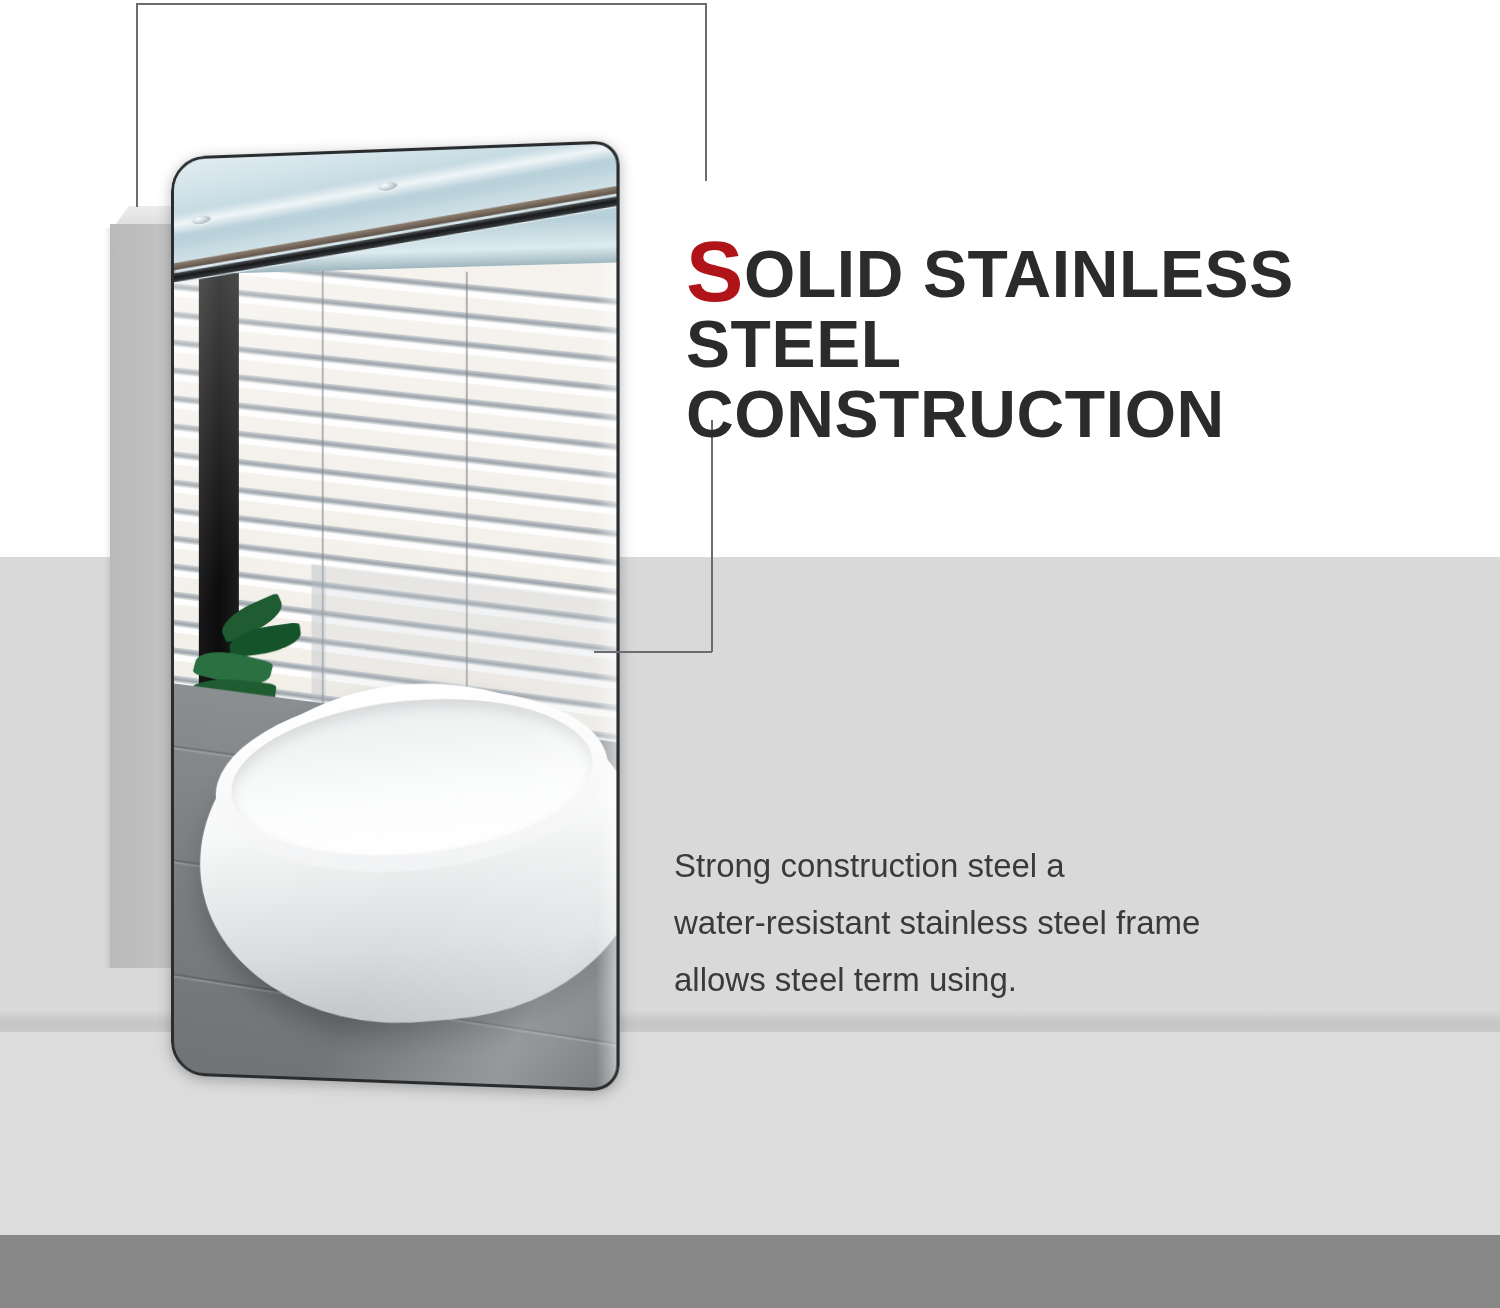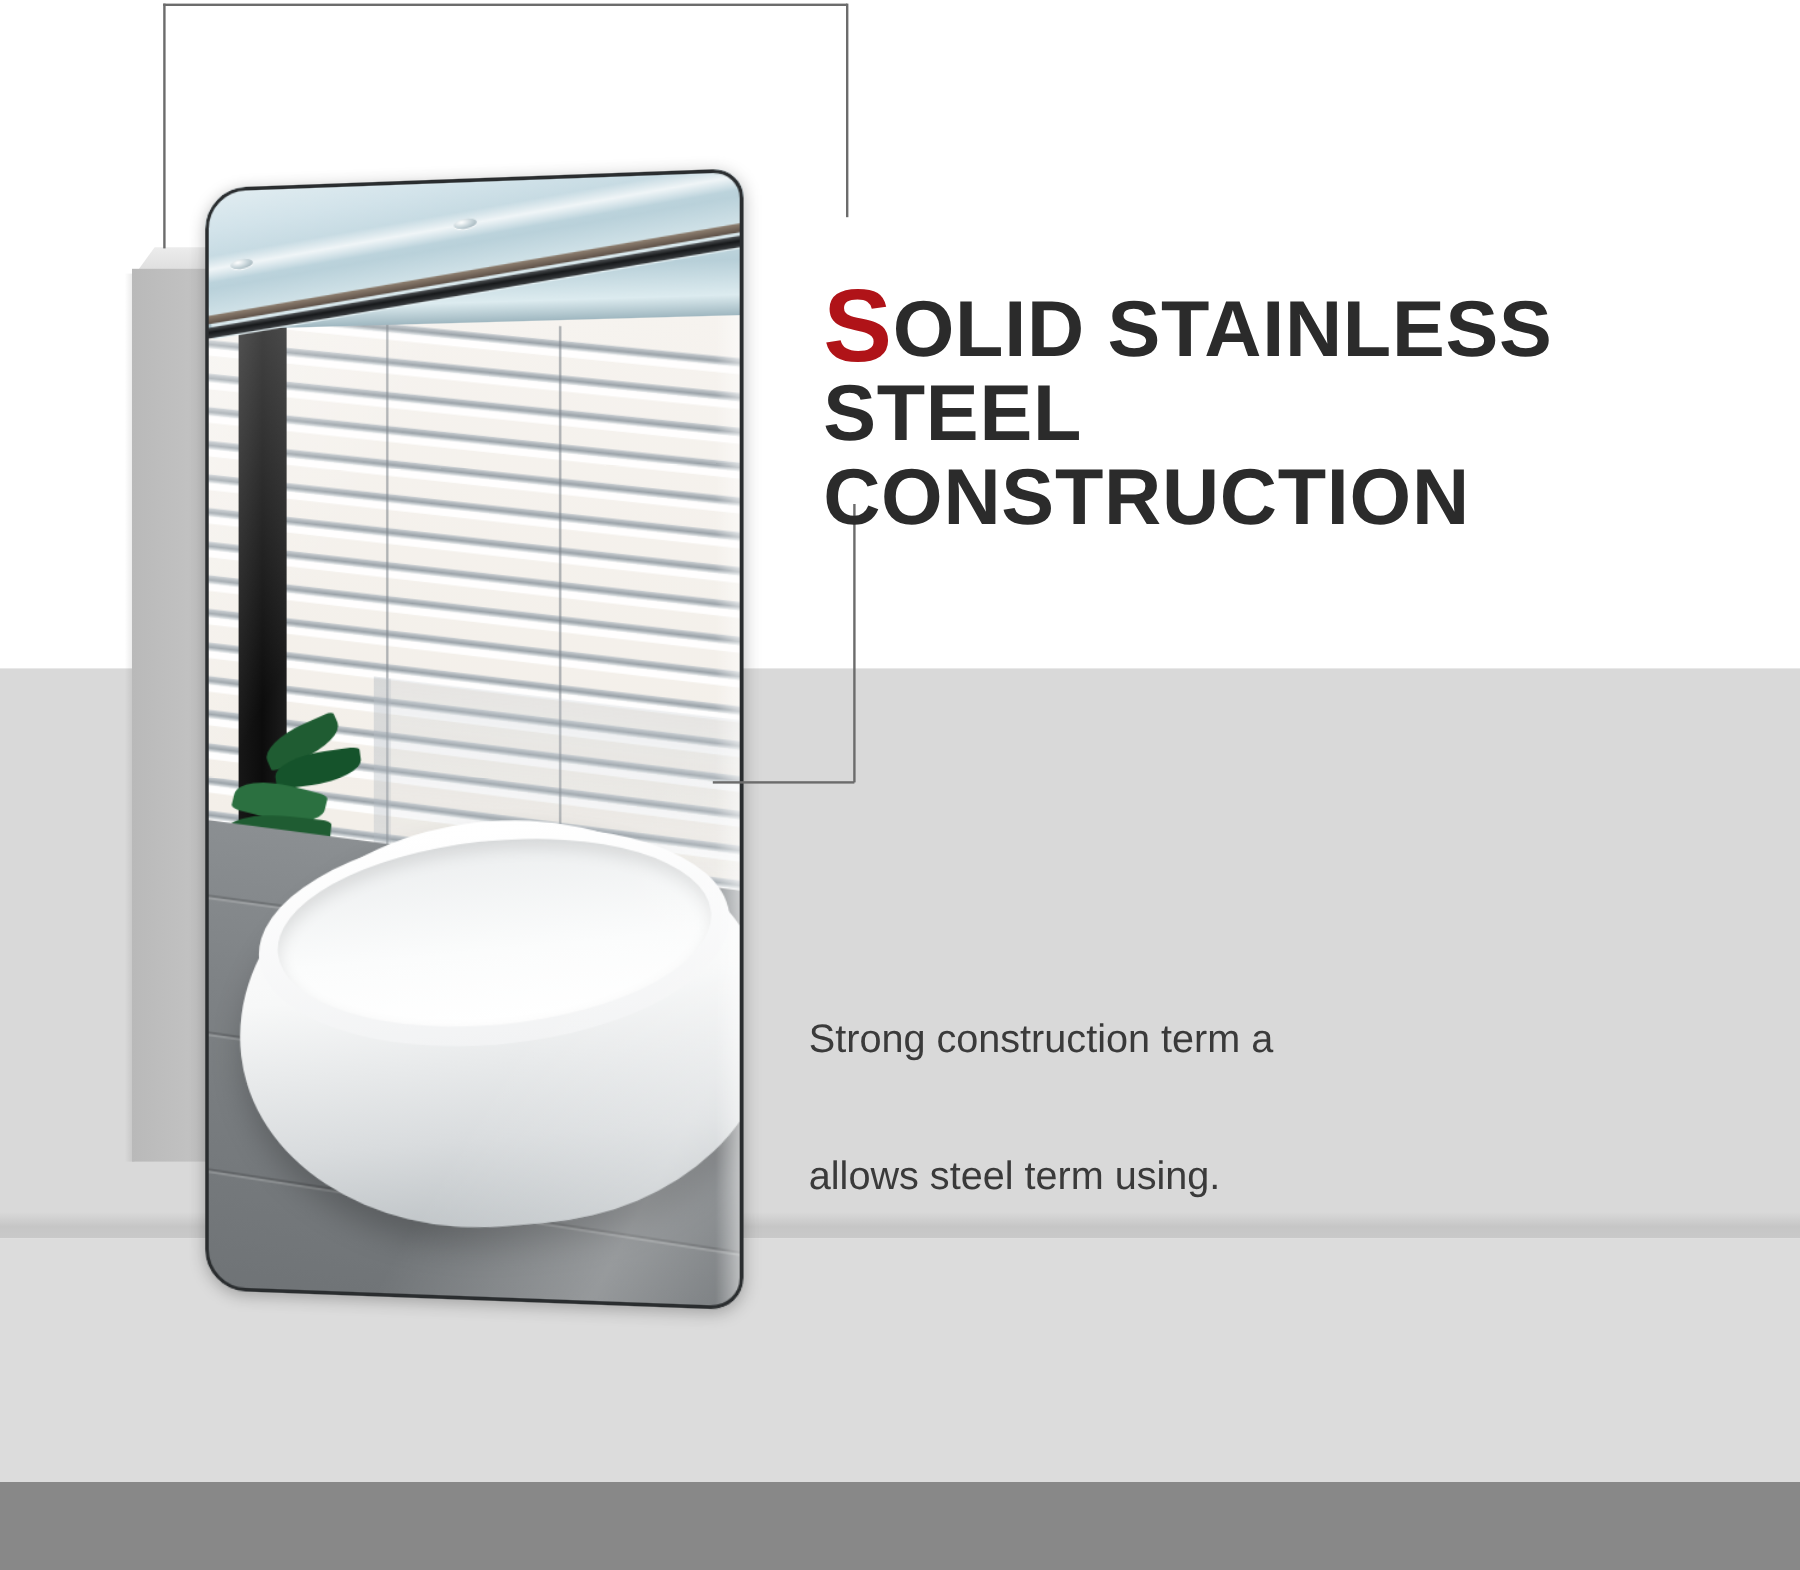--- a/index.html
+++ b/index.html
@@ -294,15 +294,15 @@
 
   <div class="rule" id="bracket-top-v-left"></div>
   <div class="rule" id="bracket-top-h"></div>
   <div class="rule" id="bracket-top-v-right"></div>
 
   <div class="rule" id="bracket-bot-v-right"></div>
   <div class="rule" id="bracket-bot-h"></div>
 
   <h1 id="headline"><span class="cap">S</span><span>OLID STAINLESS</span><br><span>STEEL CONSTRUCTION</span></h1>
 
-  <p id="bodycopy"><span>Strong construction term a</span><br><br><span>allows steel term using.</span></p>
+  <p id="bodycopy"><span>Strong construction steel a</span><br><span>water-resistant stainless steel frame</span><br><span>allows steel term using.</span></p>
 
 </div>
 
 </body></html>

